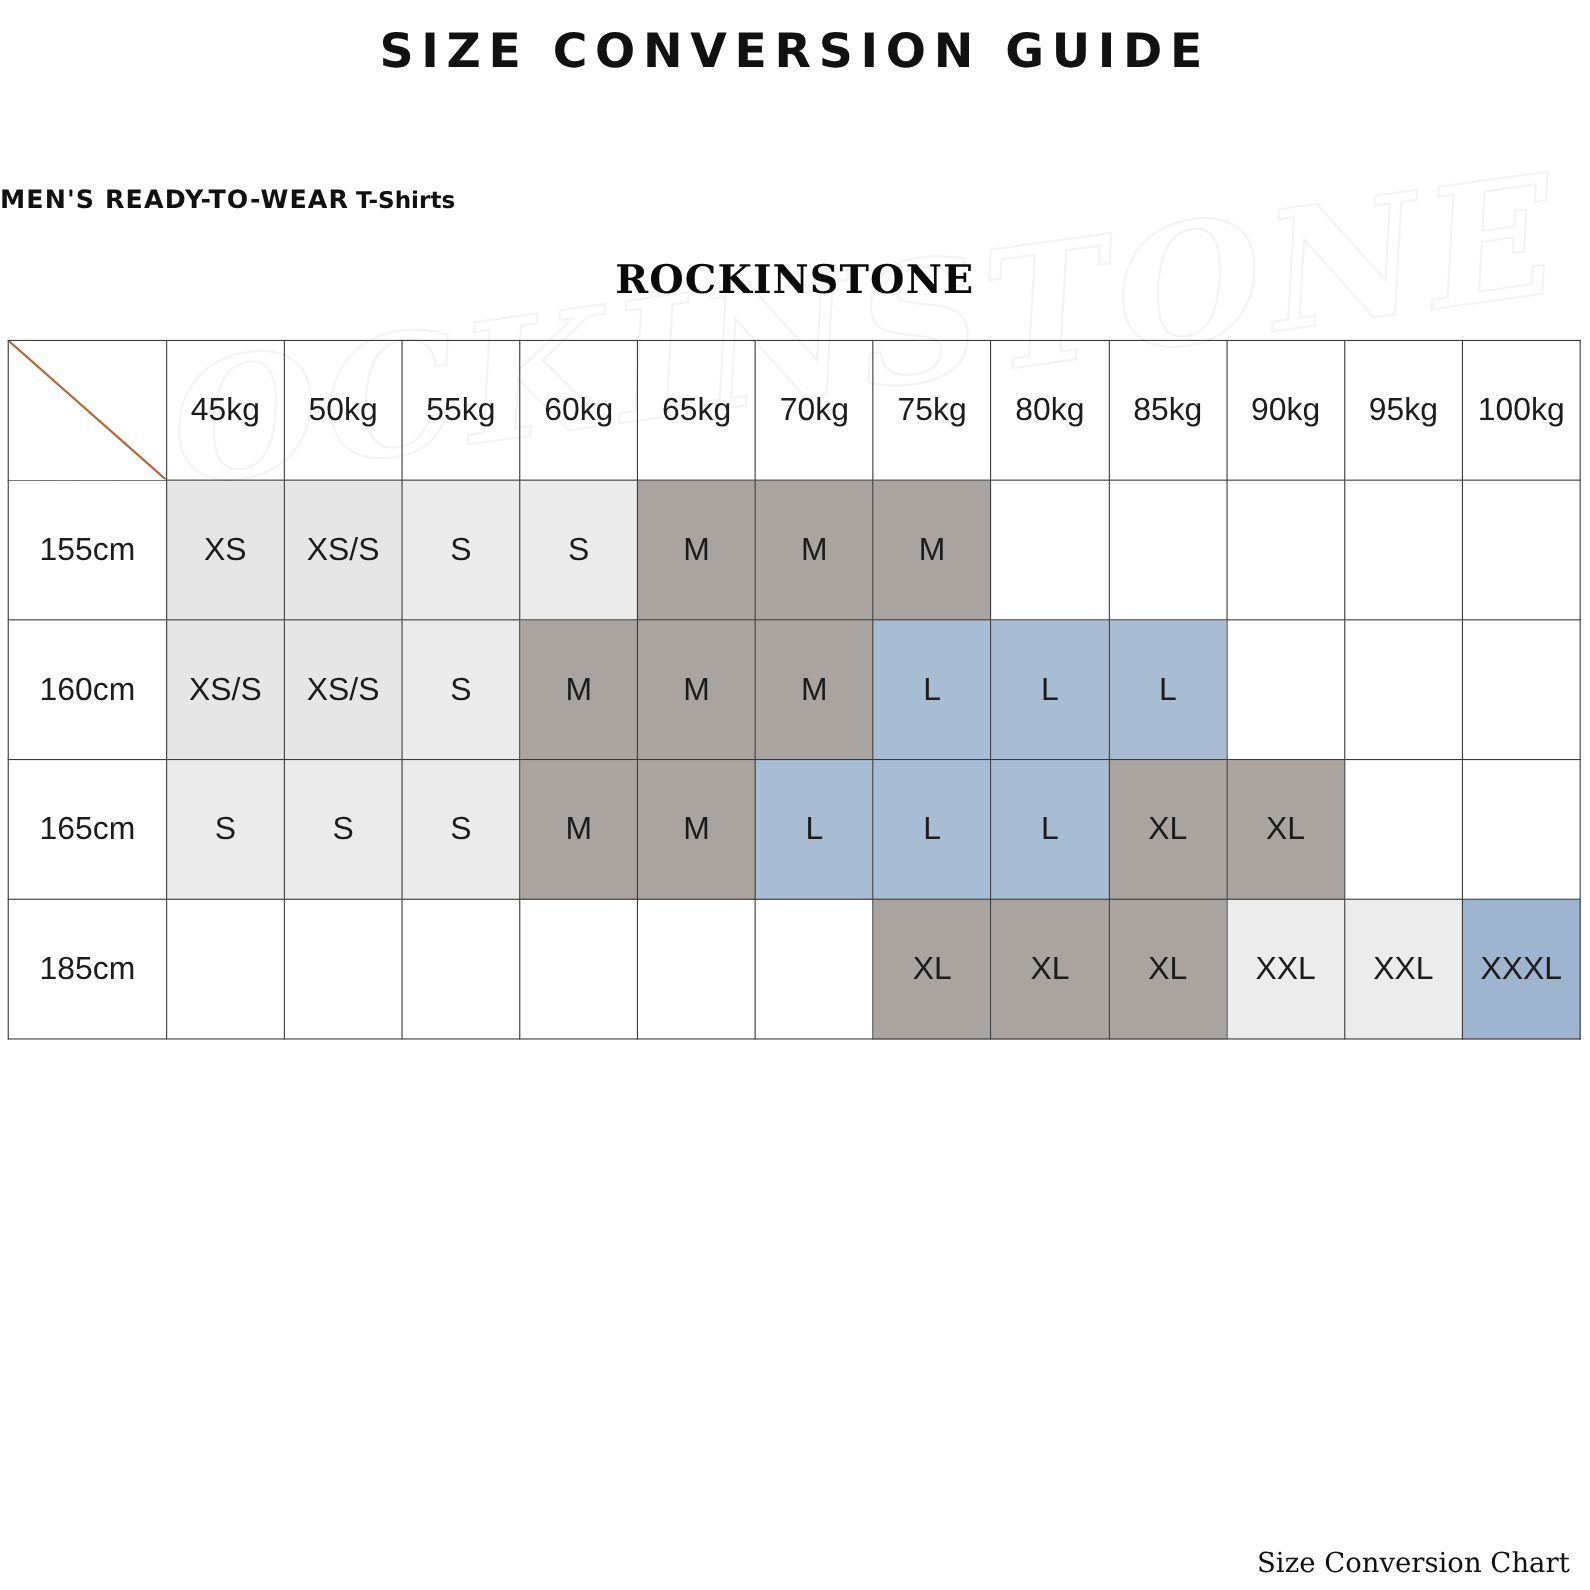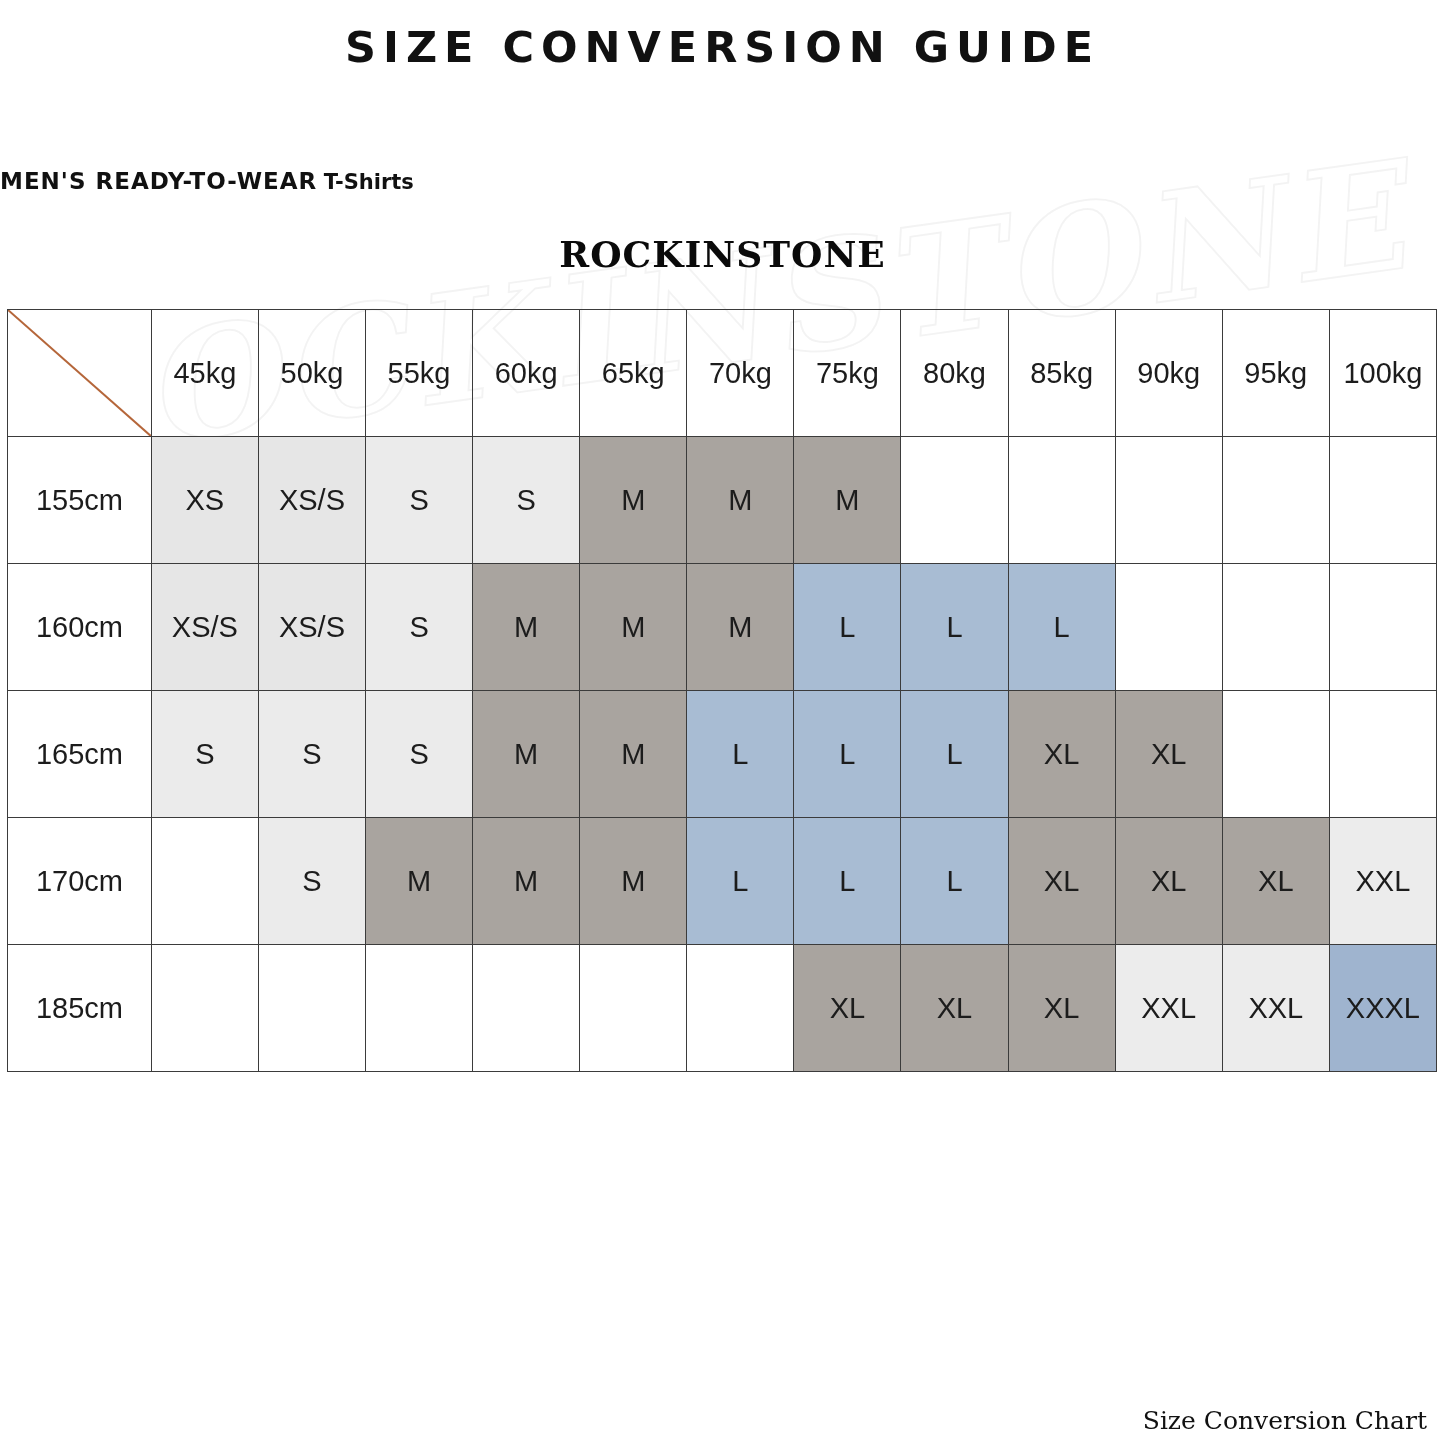--- a/index.html
+++ b/index.html
@@ -227,35 +227,20 @@
           <td style="background: rgb(169, 164, 159);">M</td>
           <td style="background: rgb(168, 188, 211);">L</td>
           <td style="background: rgb(168, 188, 211);">L</td>
           <td style="background: rgb(168, 188, 211);">L</td>
           <td style="background: rgb(169, 164, 159);">XL</td>
           <td style="background: rgb(169, 164, 159);">XL</td>
           <td style="background: rgb(255, 255, 255);"></td>
           <td style="background: rgb(255, 255, 255);"></td>
         </tr>
         <tr>
-          <th class="row-head">170cm</th>
-          <td style="background: rgb(255, 255, 255);"></td>
-          <td style="background: rgb(235, 235, 235);">S</td>
-          <td style="background: rgb(169, 164, 159);">M</td>
-          <td style="background: rgb(169, 164, 159);">M</td>
-          <td style="background: rgb(169, 164, 159);">M</td>
-          <td style="background: rgb(168, 188, 211);">L</td>
-          <td style="background: rgb(168, 188, 211);">L</td>
-          <td style="background: rgb(168, 188, 211);">L</td>
-          <td style="background: rgb(169, 164, 159);">XL</td>
-          <td style="background: rgb(169, 164, 159);">XL</td>
-          <td style="background: rgb(169, 164, 159);">XL</td>
-          <td style="background: rgb(236, 236, 236);">XXL</td>
-        </tr>
-        <tr>
           <th class="row-head">185cm</th>
           <td style="background: rgb(255, 255, 255);"></td>
           <td style="background: rgb(255, 255, 255);"></td>
           <td style="background: rgb(255, 255, 255);"></td>
           <td style="background: rgb(255, 255, 255);"></td>
           <td style="background: rgb(255, 255, 255);"></td>
           <td style="background: rgb(255, 255, 255);"></td>
           <td style="background: rgb(169, 164, 159);">XL</td>
           <td style="background: rgb(169, 164, 159);">XL</td>
           <td style="background: rgb(169, 164, 159);">XL</td>

